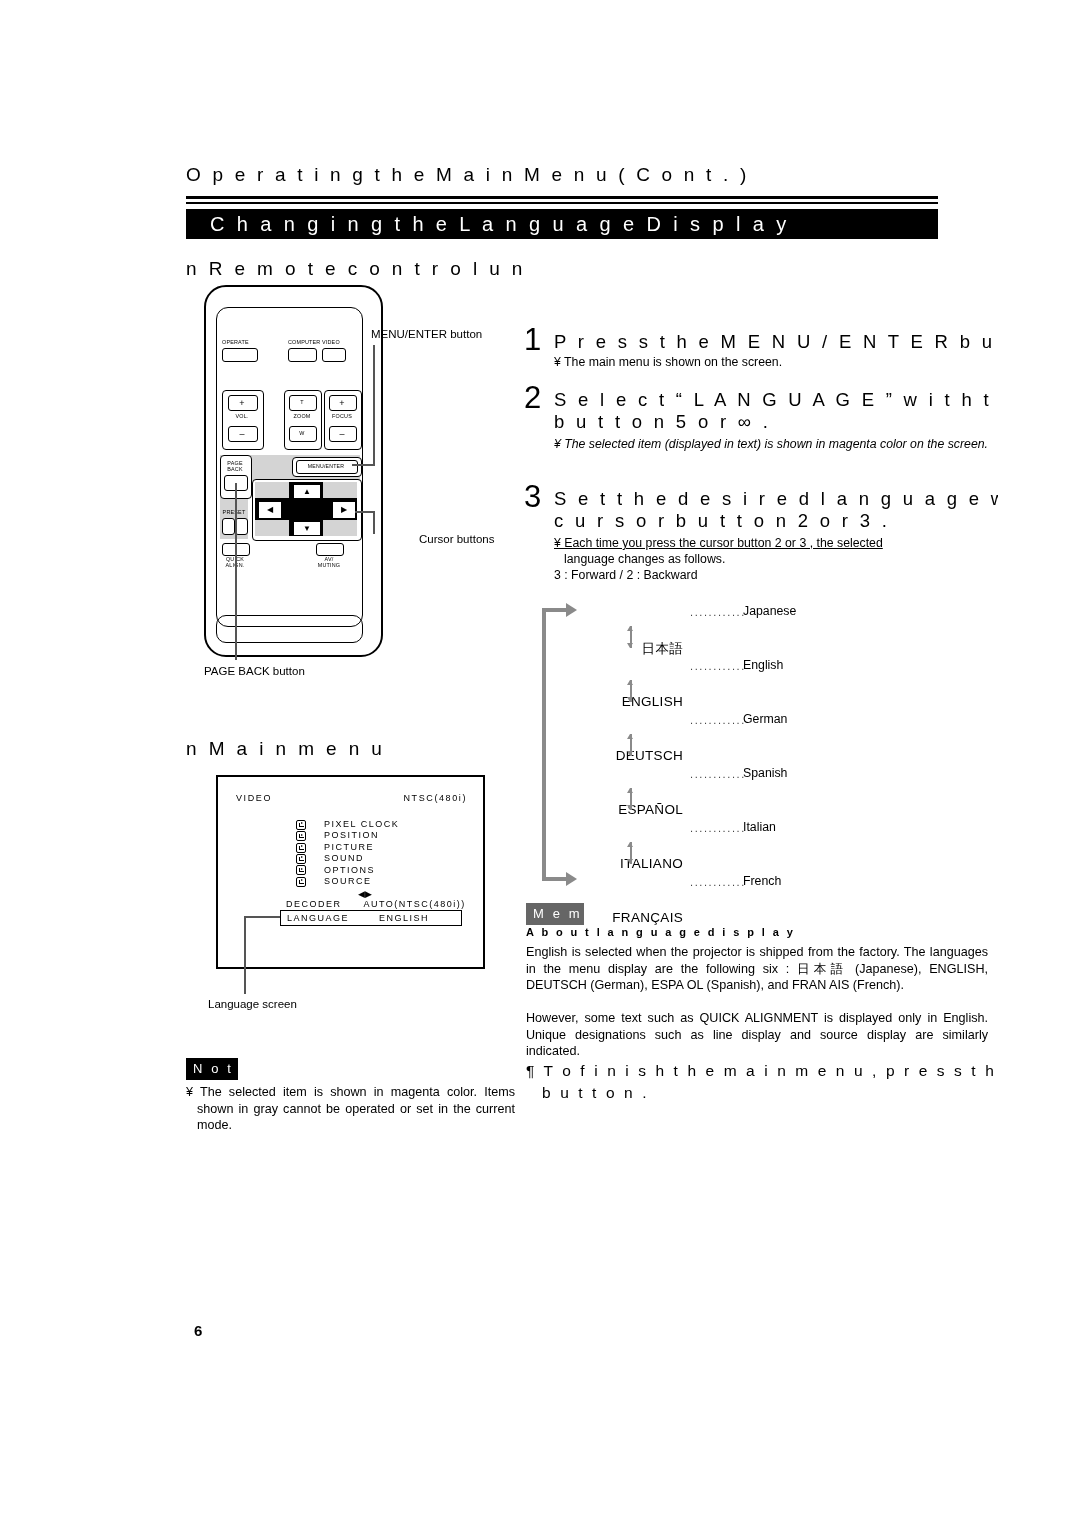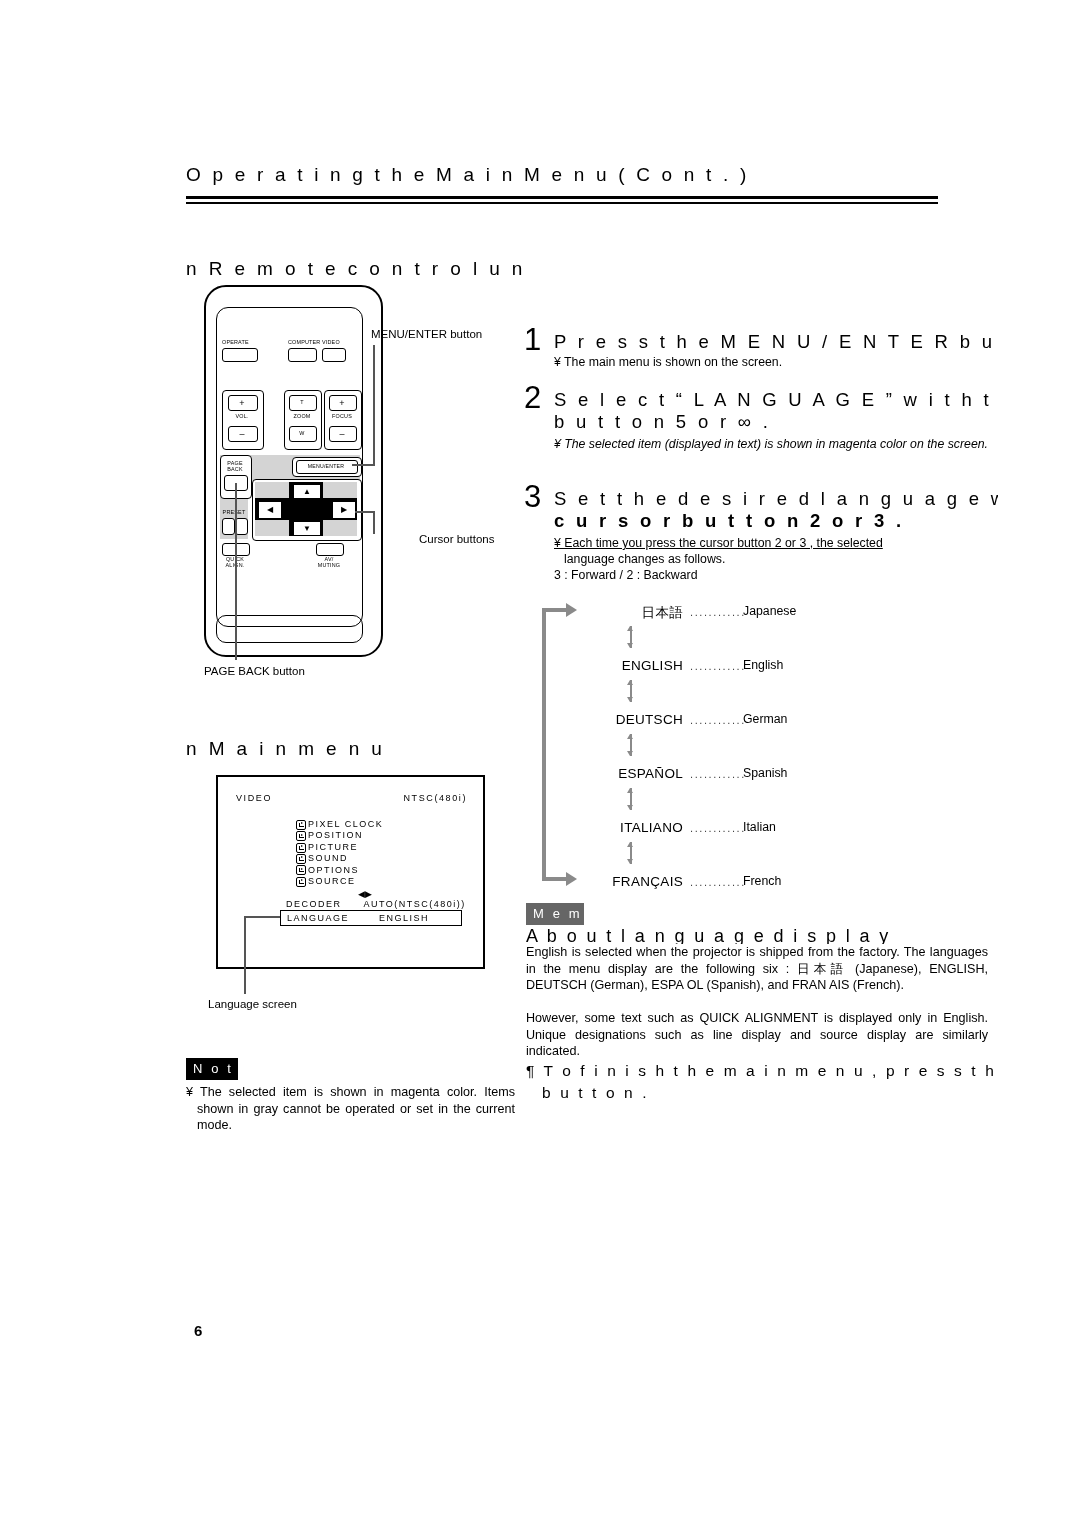--- a/index.html
+++ b/index.html
@@ -59,21 +59,21 @@
 
   
   .osd{
     position:absolute;left:208px;top:775px;width:265px;height:190px;
     border:2px solid #000;background:#fff;
   }
   .osd-top{position:absolute;top:16px;left:0;width:100%;font-size:9px;letter-spacing:1.6px;}
   .osd-video{position:absolute;left:18px;}
   .osd-ntsc{position:absolute;right:16px;}
   .osd-list{position:absolute;left:78px;top:42px;font-size:9px;letter-spacing:1.5px;line-height:11.4px;}
-  .osd-list li{list-style:none;display:flex;align-items:center;gap:2px;}
+  .osd-list li{list-style:none;display:flex;align-items:center;gap:18px;}
   .ic{
     width:8px;height:8px;border:1px solid #000;border-radius:2px;background:#fff;
     display:inline-block;position:relative;flex:0 0 auto;
   }
   .ic:before{
     content:"";position:absolute;left:1.5px;top:2px;width:4px;height:3px;
     border-left:1px solid #000;border-bottom:1px solid #000;
   }
   .ic:after{
     content:"";position:absolute;left:4.2px;top:1.4px;width:0;height:0;
@@ -110,21 +110,21 @@
   .step .head{
     position:absolute;left:30px;top:0;font-size:18.5px;letter-spacing:3.3px;
     line-height:24px;white-space:nowrap;
   }
   .step .sub{position:absolute;left:30px;font-size:12.3px;line-height:16px;}
 
   
   .flow{position:absolute;left:530px;top:598px;width:300px;height:290px;}
   .flow .lang{
     position:absolute;left:50px;font-size:13.5px;letter-spacing:.3px;white-space:nowrap;
-    text-align:right;width:95px;
+    text-align:right;width:95px;margin-top:36px;
   }
   .flow .dots{position:absolute;left:152px;font-size:11px;letter-spacing:1.6px;color:#444;}
   .flow .en{position:absolute;left:205px;font-size:12.3px;white-space:nowrap;}
   .flow .vbar{position:absolute;left:92px;width:1.6px;background:#8a8a8a;}
   .flow .vbar:before{
     content:"";position:absolute;left:-2.6px;top:0;width:0;height:0;
     border-left:3.3px solid transparent;border-right:3.3px solid transparent;
     border-bottom:5px solid #8a8a8a;
   }
   .flow .vbar:after{
@@ -144,20 +144,23 @@
   .clip{overflow:hidden;}
 </style>
 </head>
 <body>
 
 <div class="page">
 
   <div class="hdr-title clip" style="height:24px;">O p e r a t i n g   t h e   M a i n   M e n u   ( C o n t . )</div>
   <div class="rule-a"></div>
   <div class="rule-b"></div>
+  <div class="band clip">
+    <span>C h a n g i n g   t h e   L a n g u a g e   D i s p l a y</span>
+  </div>
 
   <div class="sec-h clip" style="left:178px;top:258px;width:345px;height:26px;">n  R e m o t e   c o n t r o l   u n i t</div>
 
   <div class="remote-wrap">
     <div class="remote-body"></div>
     <div class="remote-inner"></div>
 
     <div class="blabel" style="left:18px;top:54px;width:60px;text-align:left;">OPERATE</div>
     <div class="btn" style="left:18px;top:63px;width:34px;height:12px;"></div>
 
@@ -294,21 +297,21 @@
   <div class="step" style="left:516px;top:388px;width:474px;">
     <div class="num">2</div>
     <div class="head clip" style="width:444px;height:24px;">S e l e c t   “ L A N G U A G E ”   w i t h   t h e   c u r s o r</div>
     <div class="head clip" style="top:22px;width:444px;height:24px;">b u t t o n  5  o r  ∞ .</div>
     <div class="sub" style="top:48px;width:430px;text-indent:-11px;padding-left:11px;font-style:italic;">¥ The selected item (displayed in text) is shown in magenta color on the screen.</div>
   </div>
 
   <div class="step" style="left:516px;top:487px;width:474px;">
     <div class="num">3</div>
     <div class="head clip" style="width:444px;height:24px;">S e t   t h e   d e s i r e d   l a n g u a g e   w i t h   t h e</div>
-    <div class="head clip" style="top:22px;width:444px;height:24px;font-weight:bold;">c u r s o r   b u t t o n  2  o r  3 .</div>
+    <div class="head clip" style="top:22px;width:444px;height:24px;">c u r s o r   b u t t o n  2  o r  3 .</div>
     <div class="sub" style="top:48px;width:440px;white-space:nowrap;text-decoration:underline;">¥ Each time you press the cursor button 2  or 3 , the selected</div>
     <div class="sub" style="top:64px;left:40px;width:430px;white-space:nowrap;">language changes as follows.</div>
     <div class="sub" style="top:80px;width:430px;white-space:nowrap;">3  : Forward  /  2  : Backward</div>
   </div>
 
   <div class="flow">
     <div class="loop" style="top:10px;height:272px;"></div>
     <div class="loop-top" style="top:10px;width:26px;"></div>
     <div class="loop-bot" style="top:279px;width:26px;"></div>
     <div class="ahead" style="left:28px;top:5px;"></div>
@@ -338,21 +341,21 @@
     <div class="dots" style="top:224px;">............</div>
     <div class="en" style="top:222px;">Italian</div>
     <div class="vbar" style="top:244px;height:22px;"></div>
 
     <div class="lang" style="top:276px;">FRANÇAIS</div>
     <div class="dots" style="top:278px;">............</div>
     <div class="en" style="top:276px;">French</div>
   </div>
 
   <div class="badge memo clip">M e m o</div>
-  <div style="position:absolute;left:518px;top:926px;width:462px;font-size:18px;letter-spacing:2.4px;white-space:nowrap;overflow:hidden;height:18px;">A b o u t   l a n g u a g e   d i s p l a y</div>
+  <div style="position:absolute;left:518px;top:926px;width:462px;font-size:11px;letter-spacing:2.4px;white-space:nowrap;overflow:hidden;height:18px;font-weight:bold;">A b o u t   l a n g u a g e   d i s p l a y</div>
   <div class="body-txt" style="left:518px;top:944px;width:462px;">English is selected when the projector is shipped from the factory. The languages in the menu display are the following six : 日本語 (Japanese), ENGLISH, DEUTSCH (German), ESPA OL (Spanish), and FRAN AIS (French).</div>
   <div class="body-txt" style="left:518px;top:1010px;width:462px;">However, some text such as  QUICK ALIGNMENT  is displayed only in English. Unique designations such as line display and source display are similarly indicated.</div>
 
   <div style="position:absolute;left:518px;top:1062px;width:472px;font-size:15.5px;letter-spacing:2.6px;white-space:nowrap;overflow:hidden;height:22px;">¶ T o   f i n i s h   t h e   m a i n   m e n u ,   p r e s s   t h e   M E N U / E N T E R</div>
   <div style="position:absolute;left:534px;top:1084px;width:456px;font-size:15.5px;letter-spacing:2.6px;white-space:nowrap;overflow:hidden;height:22px;">b u t t o n .</div>
 
   <div class="pgnum">6</div>
 
 </div>
 

